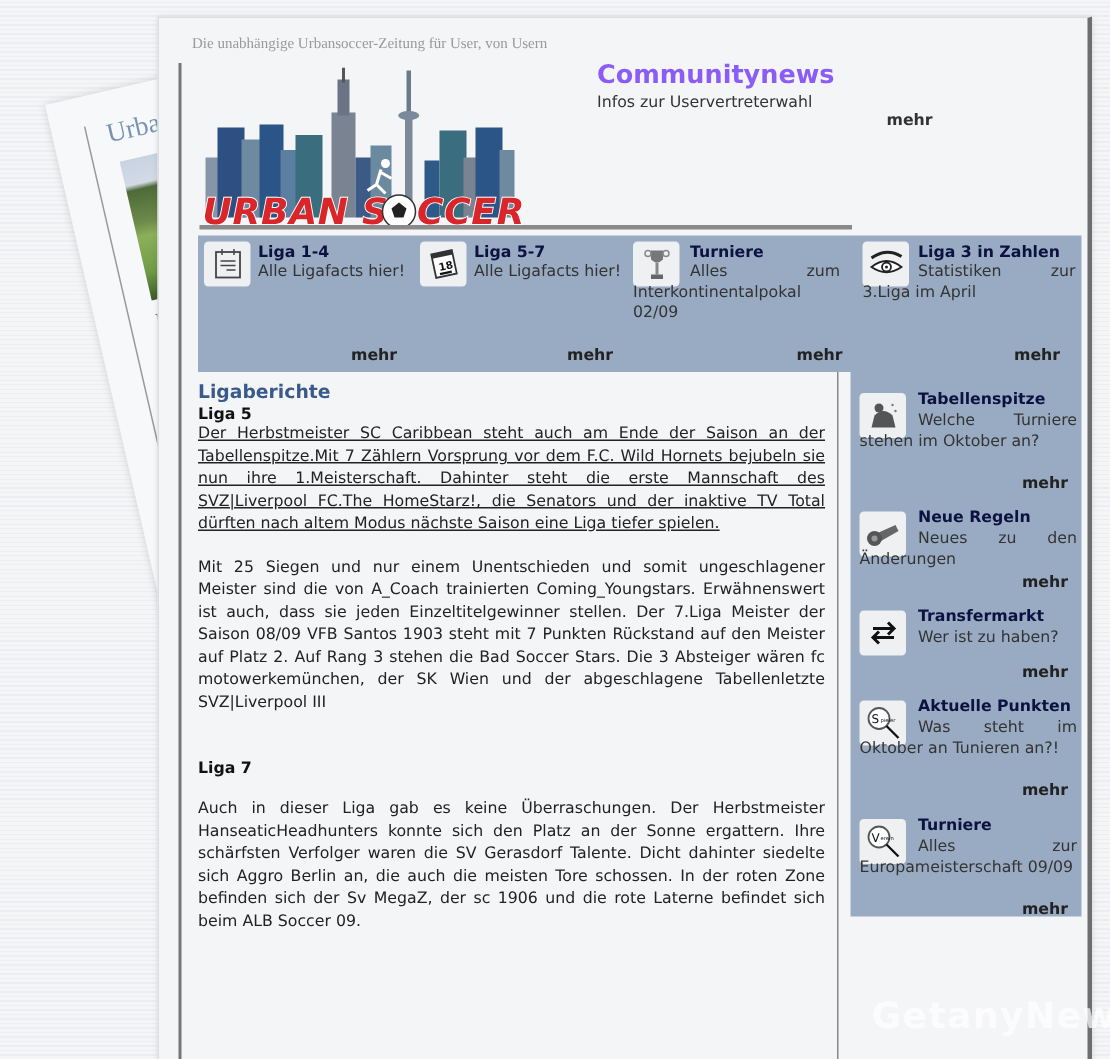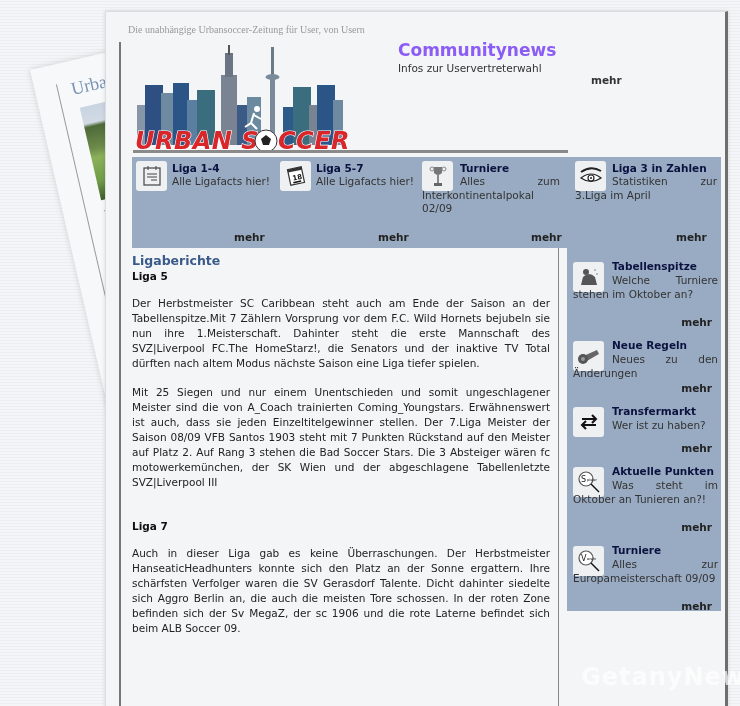--- a/index.html
+++ b/index.html
@@ -191,21 +191,21 @@
       </div>
       <div class="t" style="left:37px;top:1px;">Liga 3 in Zahlen</div>
       <div class="d" style="left:0;top:14px;width:142px;text-indent:37px;">Statistiken zur 3.Liga im April</div>
     </div>
     <a class="mehr" style="left:544px;">mehr</a>
   </div>
 
   <div class="article">
     <h2>Ligaberichte</h2>
     <h3>Liga 5</h3>
-    <p style="margin-top:14px;">Der Herbstmeister SC Caribbean steht auch am Ende der Saison an der Tabellenspitze.Mit 7 Zählern Vorsprung vor dem F.C. Wild Hornets bejubeln sie nun ihre 1.Meisterschaft. Dahinter steht die erste Mannschaft des SVZ|Liverpool FC.The HomeStarz!, die Senators und der inaktive TV Total dürften nach altem Modus nächste Saison eine Liga tiefer spielen.</p>
+    <p style="text-decoration:underline;">Der Herbstmeister SC Caribbean steht auch am Ende der Saison an der Tabellenspitze.Mit 7 Zählern Vorsprung vor dem F.C. Wild Hornets bejubeln sie nun ihre 1.Meisterschaft. Dahinter steht die erste Mannschaft des SVZ|Liverpool FC.The HomeStarz!, die Senators und der inaktive TV Total dürften nach altem Modus nächste Saison eine Liga tiefer spielen.</p>
     <p style="margin-top:14px;">Mit 25 Siegen und nur einem Unentschieden und somit ungeschlagener Meister sind die von A_Coach trainierten Coming_Youngstars. Erwähnenswert ist auch, dass sie jeden Einzeltitelgewinner stellen. Der 7.Liga Meister der Saison 08/09 VFB Santos 1903 steht mit 7 Punkten Rückstand auf den Meister auf Platz 2. Auf Rang 3 stehen die Bad Soccer Stars. Die 3 Absteiger wären fc motowerkemünchen, der SK Wien und der abgeschlagene Tabellenletzte SVZ|Liverpool III</p>
     <h3 style="margin-top:30px;">Liga 7</h3>
     <p style="margin-top:14px;">Auch in dieser Liga gab es keine Überraschungen. Der Herbstmeister HanseaticHeadhunters konnte sich den Platz an der Sonne ergattern. Ihre schärfsten Verfolger waren die SV Gerasdorf Talente. Dicht dahinter siedelte sich Aggro Berlin an, die auch die meisten Tore schossen. In der roten Zone befinden sich der Sv MegaZ, der sc 1906 und die rote Laterne befindet sich beim ALB Soccer 09.</p>
   </div>
   <div class="col-rule"></div>
 
   <div class="side">
 
     <div class="sitem" style="top:14px;">
       <div class="ic">

